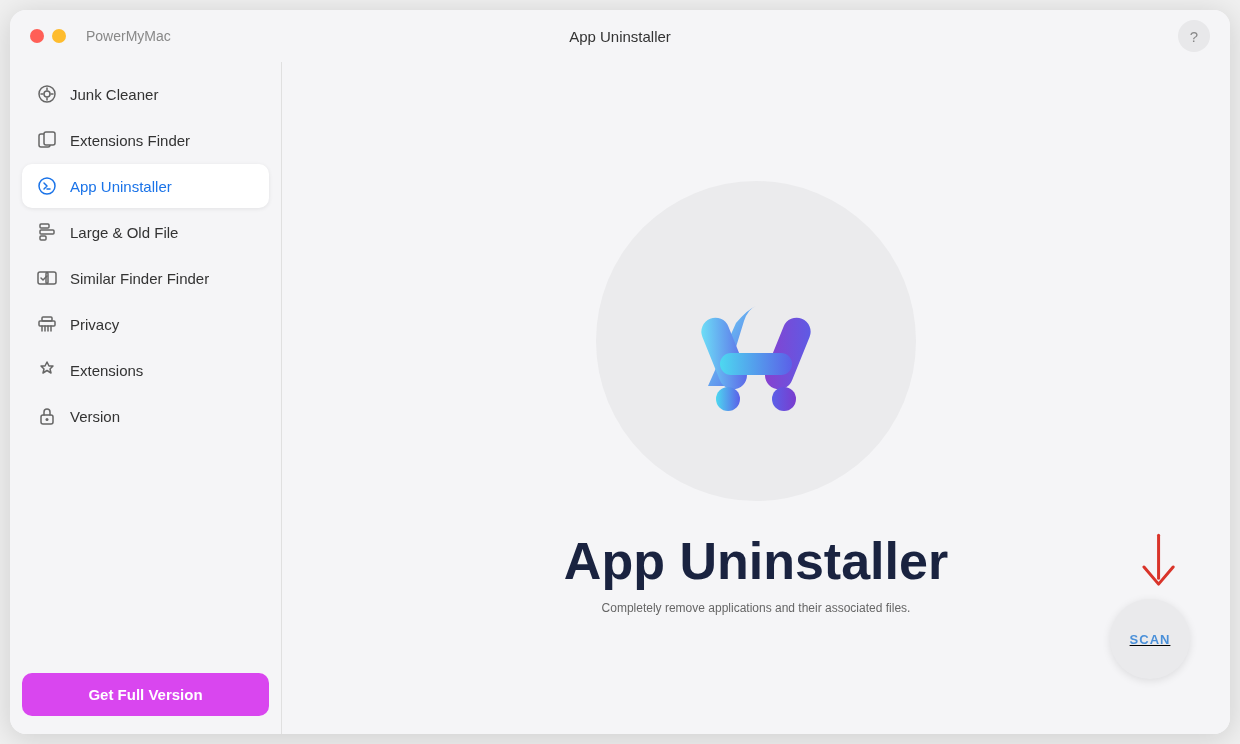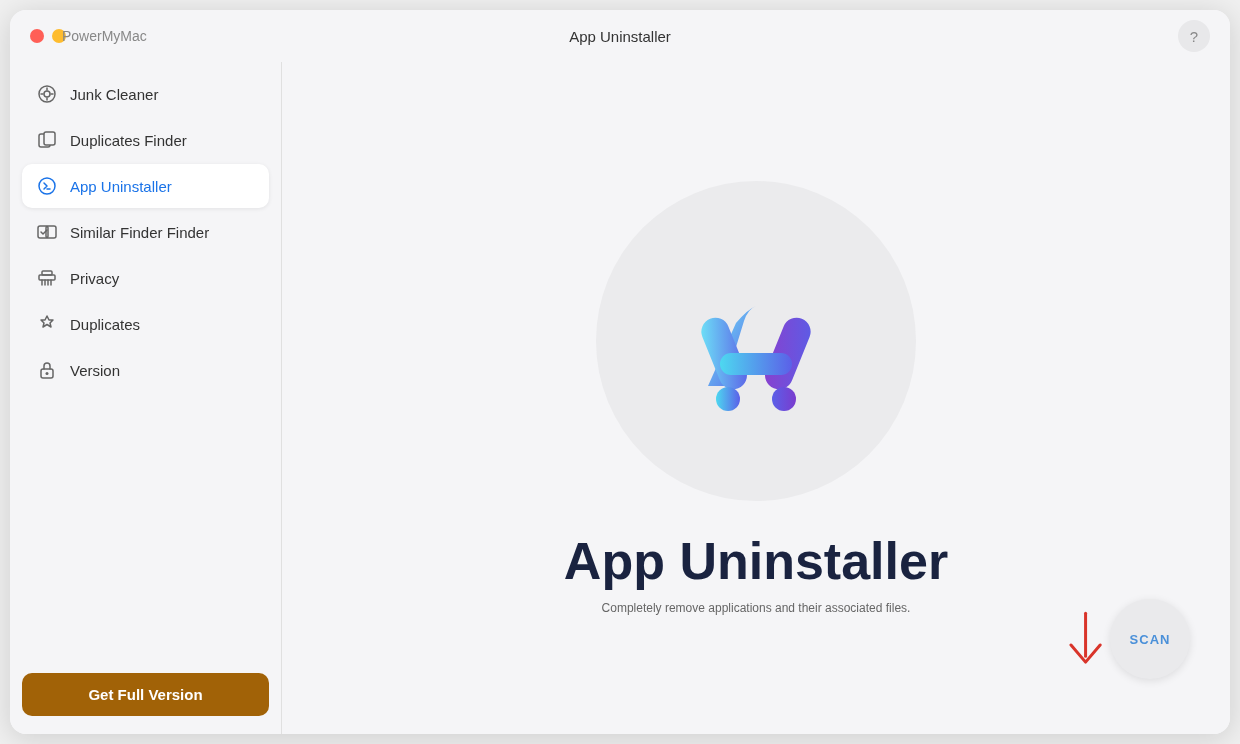--- a/index.html
+++ b/index.html
@@ -50,21 +50,21 @@
       border-radius: 50%;
       border: none;
       cursor: pointer;
     }
 
     .control-close { background: #ff5f57; }
     .control-minimize { background: #febc2e; }
 
     .app-name {
       position: absolute;
-      left: 52px;
+      left: 76px;
       font-size: 14px;
       color: #888;
       font-weight: 400;
     }
 
     .window-title {
       position: absolute;
       left: 50%;
       transform: translateX(-50%);
       font-size: 15px;
@@ -143,21 +143,21 @@
       font-weight: 500;
     }
 
     .nav-item.active .nav-icon {
       color: #1a73e8;
     }
 
     .sidebar-spacer { flex: 1; }
 
     .get-full-btn {
-      background: #a16207;
+      background: #d946ef;
       color: white;
       border: none;
       border-radius: 10px;
       padding: 13px;
       font-size: 15px;
       font-weight: 600;
       cursor: pointer;
       width: 100%;
       margin-top: 10px;
       margin-bottom: 8px;
@@ -205,22 +205,24 @@
       text-align: center;
       font-weight: 400;
     }
 
     
     .scan-area {
       position: absolute;
       bottom: 55px;
       right: 40px;
       display: flex;
+      flex-direction: column;
       align-items: center;
       gap: 8px;
+      text-decoration: underline;
     }
 
     .arrow-container {
       display: flex;
       justify-content: center;
     }
 
     .scan-btn {
       width: 80px;
       height: 80px;
@@ -285,33 +287,43 @@
         <span class="nav-label">Junk Cleaner</span>
       </div>
 
       <div class="nav-item">
         <span class="nav-icon">
           <svg class="icon" viewBox="0 0 20 20" fill="none" xmlns="http://www.w3.org/2000/svg">
             <rect x="2" y="4" width="11" height="13" rx="2" stroke="currentColor" stroke-width="1.5"></rect>
             <rect x="7" y="2" width="11" height="13" rx="2" stroke="currentColor" stroke-width="1.5" fill="#f5f5f7"></rect>
           </svg>
         </span>
-        <span class="nav-label">Duplicates Finder</span>
+        <span class="nav-label">Extensions Finder</span>
       </div>
 
       <div class="nav-item active">
         <span class="nav-icon">
           <svg class="icon" viewBox="0 0 20 20" fill="none" xmlns="http://www.w3.org/2000/svg">
             <circle cx="10" cy="10" r="8" stroke="#1a73e8" stroke-width="1.5"></circle>
             <path d="M7 13l3-3-3-3M10 13h3" stroke="#1a73e8" stroke-width="1.5" stroke-linecap="round" stroke-linejoin="round"></path>
           </svg>
         </span>
         <span class="nav-label">App Uninstaller</span>
       </div>
 
+      <div class="nav-item">
+        <span class="nav-icon">
+          <svg class="icon" viewBox="0 0 20 20" fill="none" xmlns="http://www.w3.org/2000/svg">
+            <rect x="3" y="2" width="9" height="4" rx="1" stroke="currentColor" stroke-width="1.5"></rect>
+            <rect x="3" y="8" width="14" height="4" rx="1" stroke="currentColor" stroke-width="1.5"></rect>
+            <rect x="3" y="14" width="6" height="4" rx="1" stroke="currentColor" stroke-width="1.5"></rect>
+          </svg>
+        </span>
+        <span class="nav-label">Large &amp; Old File</span>
+      </div>
 
       <div class="nav-item">
         <span class="nav-icon">
           <svg class="icon" viewBox="0 0 20 20" fill="none" xmlns="http://www.w3.org/2000/svg">
             <rect x="1" y="4" width="10" height="12" rx="2" stroke="currentColor" stroke-width="1.5"></rect>
             <rect x="9" y="4" width="10" height="12" rx="2" stroke="currentColor" stroke-width="1.5"></rect>
             <path d="M4 10l2 2 4-4" stroke="currentColor" stroke-width="1.5" stroke-linecap="round" stroke-linejoin="round"></path>
           </svg>
         </span>
         <span class="nav-label">Similar Finder Finder</span>
@@ -327,21 +339,21 @@
         </span>
         <span class="nav-label">Privacy</span>
       </div>
 
       <div class="nav-item">
         <span class="nav-icon">
           <svg class="icon" viewBox="0 0 20 20" fill="none" xmlns="http://www.w3.org/2000/svg">
             <path d="M10 2l2 4h4l-3 3 1 4-4-2.5L6 13l1-4-3-3h4z" stroke="currentColor" stroke-width="1.5" stroke-linejoin="round"></path>
           </svg>
         </span>
-        <span class="nav-label">Duplicates</span>
+        <span class="nav-label">Extensions</span>
       </div>
 
       <div class="nav-item">
         <span class="nav-icon">
           <svg class="icon" viewBox="0 0 20 20" fill="none" xmlns="http://www.w3.org/2000/svg">
             <rect x="4" y="9" width="12" height="9" rx="2" stroke="currentColor" stroke-width="1.5"></rect>
             <path d="M7 9V6a3 3 0 016 0v3" stroke="currentColor" stroke-width="1.5" stroke-linecap="round"></path>
             <circle cx="10" cy="13.5" r="1.5" fill="currentColor"></circle>
           </svg>
         </span>

